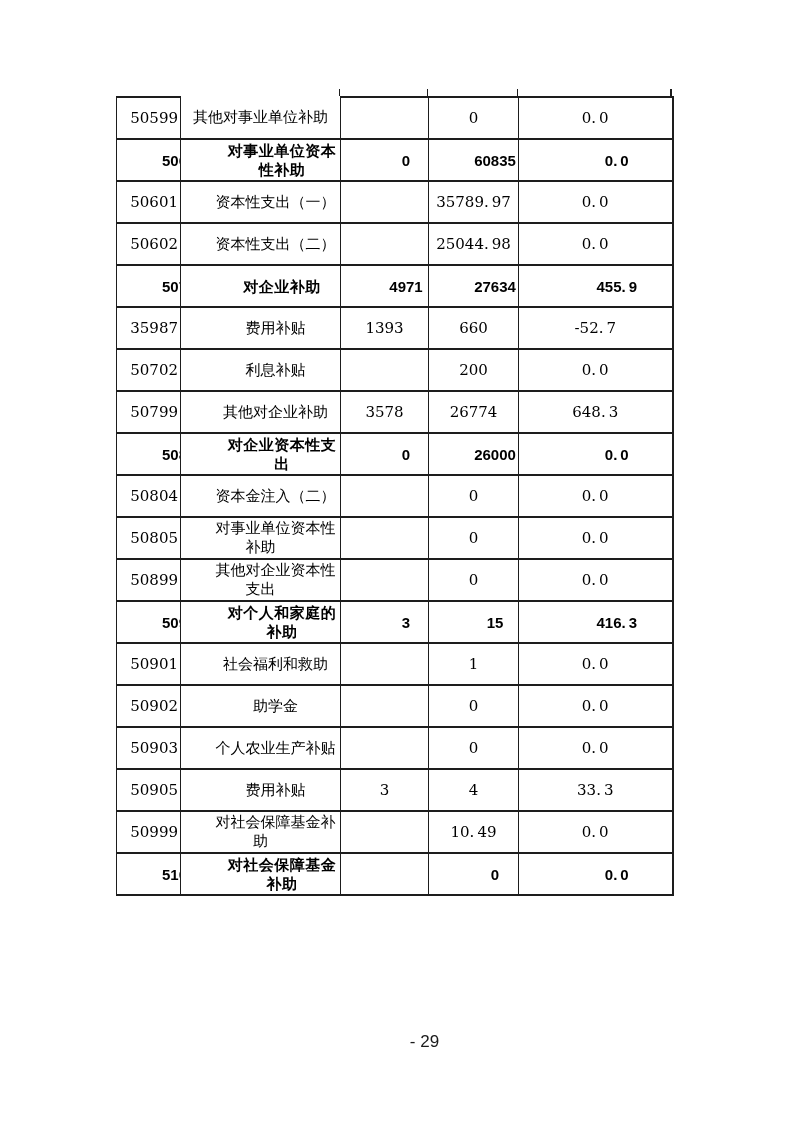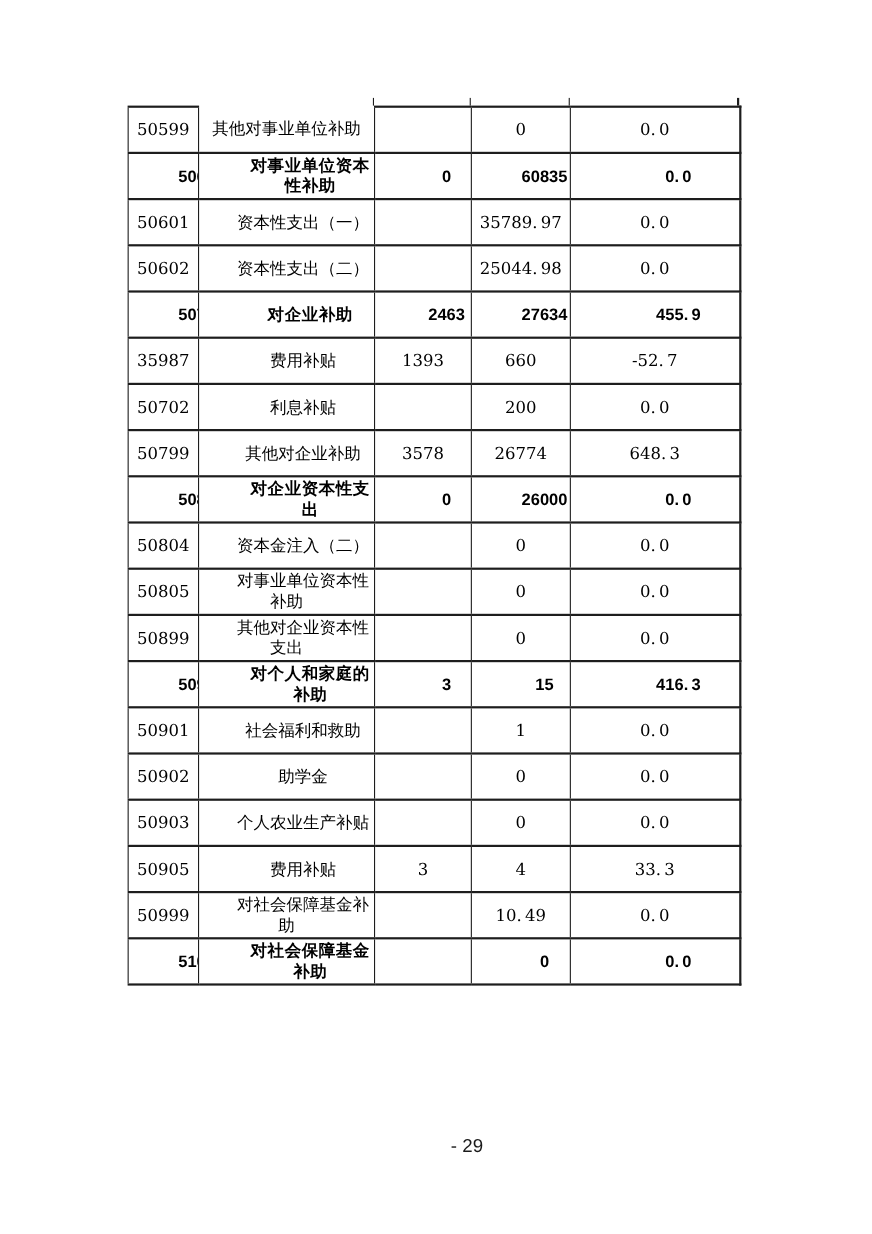--- a/index.html
+++ b/index.html
@@ -32,21 +32,21 @@
     line-height: 19px;
     color: #000000;
     vertical-align: middle;
     overflow: hidden;
     padding: 1px 2px;
   }
   table.budget-table tr {
     height: 42px;
   }
   td.code-cell {
-    text-align: center;
+    text-align: right;
     padding-left: 3px;
     border-left-width: 2px;
   }
   td.name-cell {
     text-align: center;
     padding-left: 3px;
     padding-right: 3px;
     word-break: break-all;
   }
   td.name-cell.indent {
@@ -136,21 +136,21 @@
         <tr class="">
           <td class="code-cell">50602</td>
           <td class="name-cell indent">资本性支出（二）</td>
           <td class="value-cell"></td>
           <td class="value-cell">25044. 98</td>
           <td class="value-cell last">0. 0</td>
         </tr>
         <tr class="bold-row ">
           <td class="code-cell">507</td>
           <td class="name-cell">对企业补助</td>
-          <td class="value-cell">2463</td>
+          <td class="value-cell">4971</td>
           <td class="value-cell">27634</td>
           <td class="value-cell last">455. 9</td>
         </tr>
         <tr class="">
           <td class="code-cell">35987</td>
           <td class="name-cell indent">费用补贴</td>
           <td class="value-cell">1393</td>
           <td class="value-cell">660</td>
           <td class="value-cell last">-52. 7</td>
         </tr>

